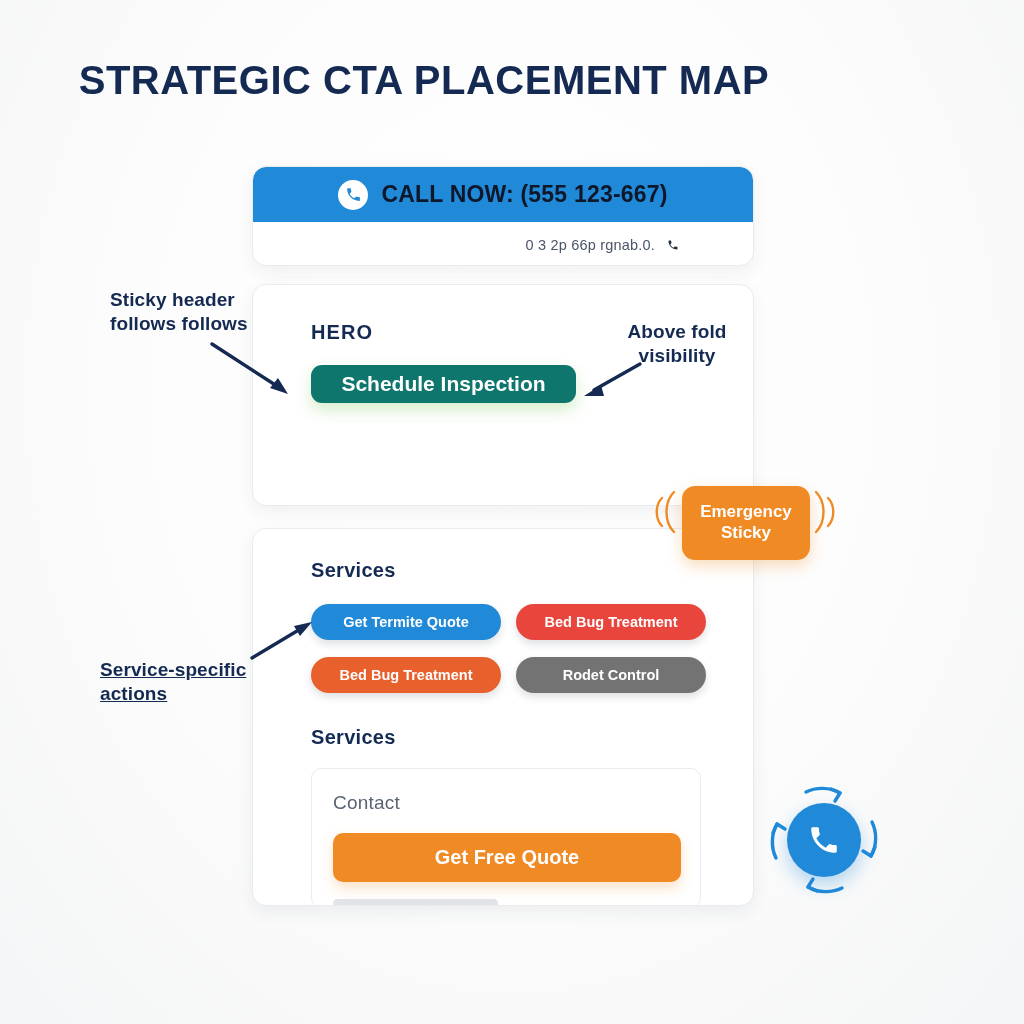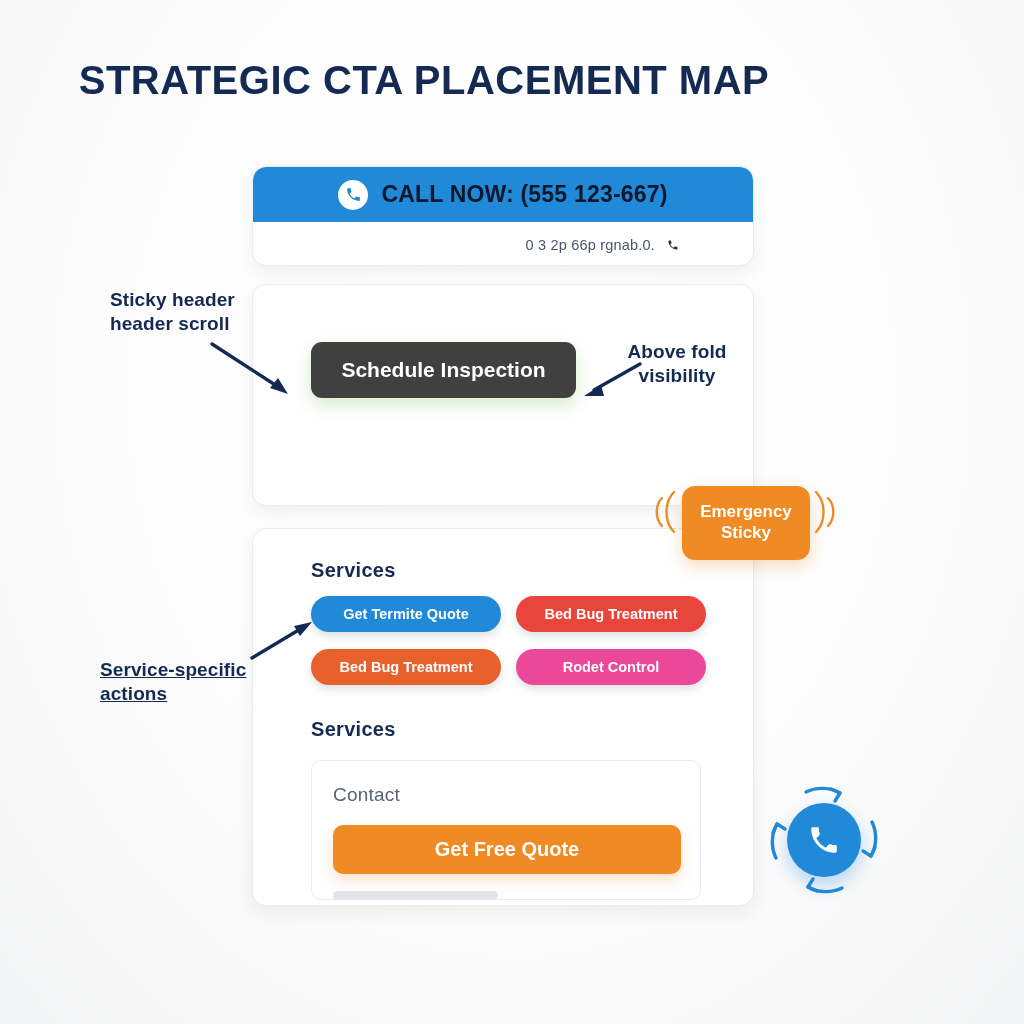--- a/index.html
+++ b/index.html
@@ -121,36 +121,36 @@
     cursor: pointer;
     display: inline-flex;
     align-items: center;
     justify-content: center;
     white-space: nowrap;
   }
 
   .hero-btn {
     margin-top: 21px;
     width: 265px;
-    height: 56px;
+    height: 38px;
     border-radius: 11px;
-    background: #404040;
+    background: #0f766e;
     font-size: 21px;
     box-shadow: 0 7px 16px rgba(109,190,69,0.28);
   }
 
   
   .services-card {
     height: 378px;
     padding: 30px 0 0 58px;
     overflow: hidden;
   }
 
   .svc-grid {
-    margin-top: 14px;
+    margin-top: 22px;
     display: grid;
     grid-template-columns: 190px 190px;
     grid-gap: 17px 15px;
     width: 395px;
   }
   .svc-btn {
     height: 36px;
     border-radius: 18px;
     font-size: 14.5px;
     font-weight: 700;
@@ -253,21 +253,21 @@
   
   .annot {
     position: absolute;
     color: #142a52;
     font-size: 19px;
     font-weight: 700;
     line-height: 1.28;
     letter-spacing: 0.1px;
   }
   .annot-sticky    { left: 110px; top: 288px; width: 160px; text-align: left; }
-  .annot-abovefold { left: 612px; top: 340px; width: 130px; text-align: center; }
+  .annot-abovefold { left: 612px; top: 320px; width: 130px; text-align: center; }
   .annot-service   { left: 100px; top: 658px; width: 180px; text-align: left; text-decoration: underline; }
 
   .arrow-svg { position: absolute; overflow: visible; }
   .arrow-sticky    { left: 210px; top: 340px; }
   .arrow-abovefold { left: 578px; top: 362px; }
   .arrow-service   { left: 250px; top: 618px; }
 </style>
 </head>
 <body>
 
@@ -286,31 +286,32 @@
     </div>
     <div class="sticky-sub">
       <span class="sticky-sub-text">0 3 2p 66p rgnab.0.</span>
       <svg viewBox="0 0 24 24">
           <path d="M6.6 10.8c1.4 2.8 3.8 5.2 6.6 6.6l2.2-2.2c.3-.3.7-.4 1-.2 1.2.4 2.4.6 3.6.6.6 0 1 .4 1 1V20c0 .6-.4 1-1 1C10.6 21 3 13.4 3 4c0-.6.4-1 1-1h3.4c.6 0 1 .4 1 1 0 1.3.2 2.5.6 3.6.1.4 0 .8-.2 1l-2.2 2.2z"></path>
         </svg>
     </div>
   </div>
 
   <div class="card hero-card">
+    <div class="section-label hero-label">HERO</div>
     <button class="btn hero-btn">Schedule Inspection</button>
   </div>
 
   <div class="card services-card">
     <div class="section-label">Services</div>
 
     <div class="svc-grid">
       <button class="btn svc-btn" style="background:#2089D8">Get Termite Quote</button>
       <button class="btn svc-btn" style="background:#E8453C">Bed Bug Treatment</button>
       <button class="btn svc-btn" style="background:#E8602C">Bed Bug Treatment</button>
-      <button class="btn svc-btn" style="background:#ec4899">Rodet Control</button>
+      <button class="btn svc-btn" style="background:#737373">Rodet Control</button>
     </div>
 
     <div class="section-label services2-label">Services</div>
 
     <div class="contact-card">
       <div class="contact-label">Contact</div>
       <button class="btn contact-btn">Get Free Quote</button>
       <div class="placeholder-bar"></div>
     </div>
   </div>
@@ -350,21 +351,21 @@
       <path d="M15 46 l-4 9 M15 46 l8 5"></path>
     </g>
   </svg>
   <div class="fab">
     <svg class="fab-phone" viewBox="0 0 24 24">
       <path d="M6.6 10.8c1.4 2.8 3.8 5.2 6.6 6.6l2.2-2.2c.3-.3.7-.4 1-.2 1.2.4 2.4.6 3.6.6.6 0 1 .4 1 1V20c0 .6-.4 1-1 1C10.6 21 3 13.4 3 4c0-.6.4-1 1-1h3.4c.6 0 1 .4 1 1 0 1.3.2 2.5.6 3.6.1.4 0 .8-.2 1l-2.2 2.2z"></path>
     </svg>
   </div>
 </div>
 
-<div class="annot annot-sticky">Sticky header header scroll</div>
+<div class="annot annot-sticky">Sticky header follows follows</div>
 <svg class="arrow-svg arrow-sticky" width="90" height="60" viewBox="0 0 90 60">
   <line x1="2" y1="4" x2="70" y2="48" stroke="#142a52" stroke-width="3.4" stroke-linecap="round"></line>
   <polygon points="78,54 60,48 68,38" fill="#142a52"></polygon>
 </svg>
 
 <div class="annot annot-abovefold">Above fold visibility</div>
 <svg class="arrow-svg arrow-abovefold" width="70" height="40" viewBox="0 0 70 40">
   <line x1="62" y1="2" x2="16" y2="28" stroke="#142a52" stroke-width="3.4" stroke-linecap="round"></line>
   <polygon points="6,34 23,23 26,34" fill="#142a52"></polygon>
 </svg>

